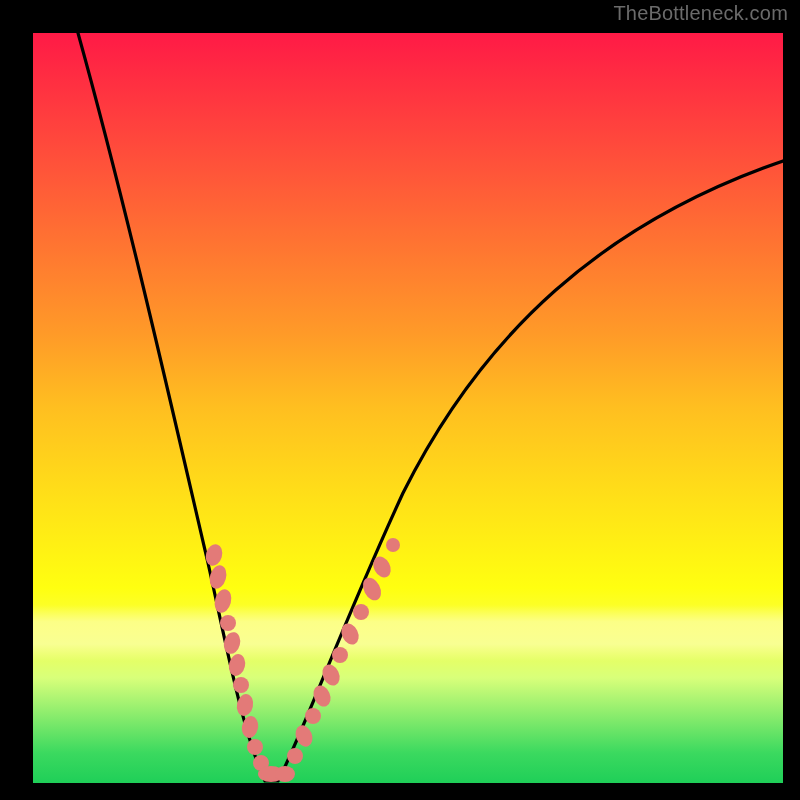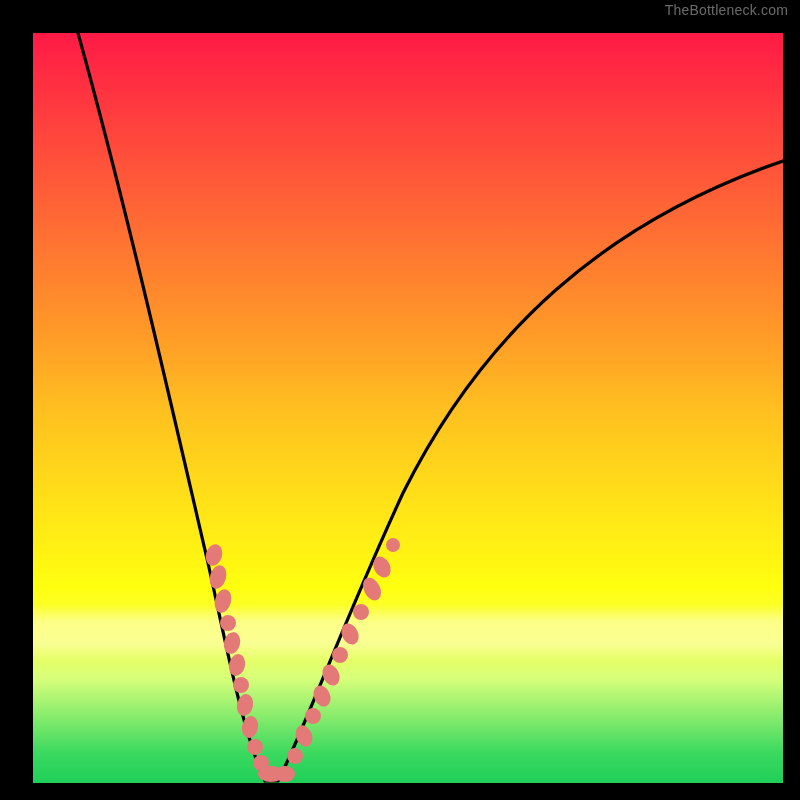--- a/index.html
+++ b/index.html
@@ -58,21 +58,21 @@
     left: 33px;
     top: 33px;
     width: 750px;
     height: 750px;
   }
   .watermark {
     position: absolute;
     top: 2px;
     right: 12px;
     color: #6b6b6b;
-    font-size: 14px;
+    font-size: 20px;
     letter-spacing: 0.2px;
     font-weight: 500;
   }
 </style>
 </head>
 <body>
 
 <div class="frame">
   <div class="plot"></div>
   <div class="yellow-band"></div>

